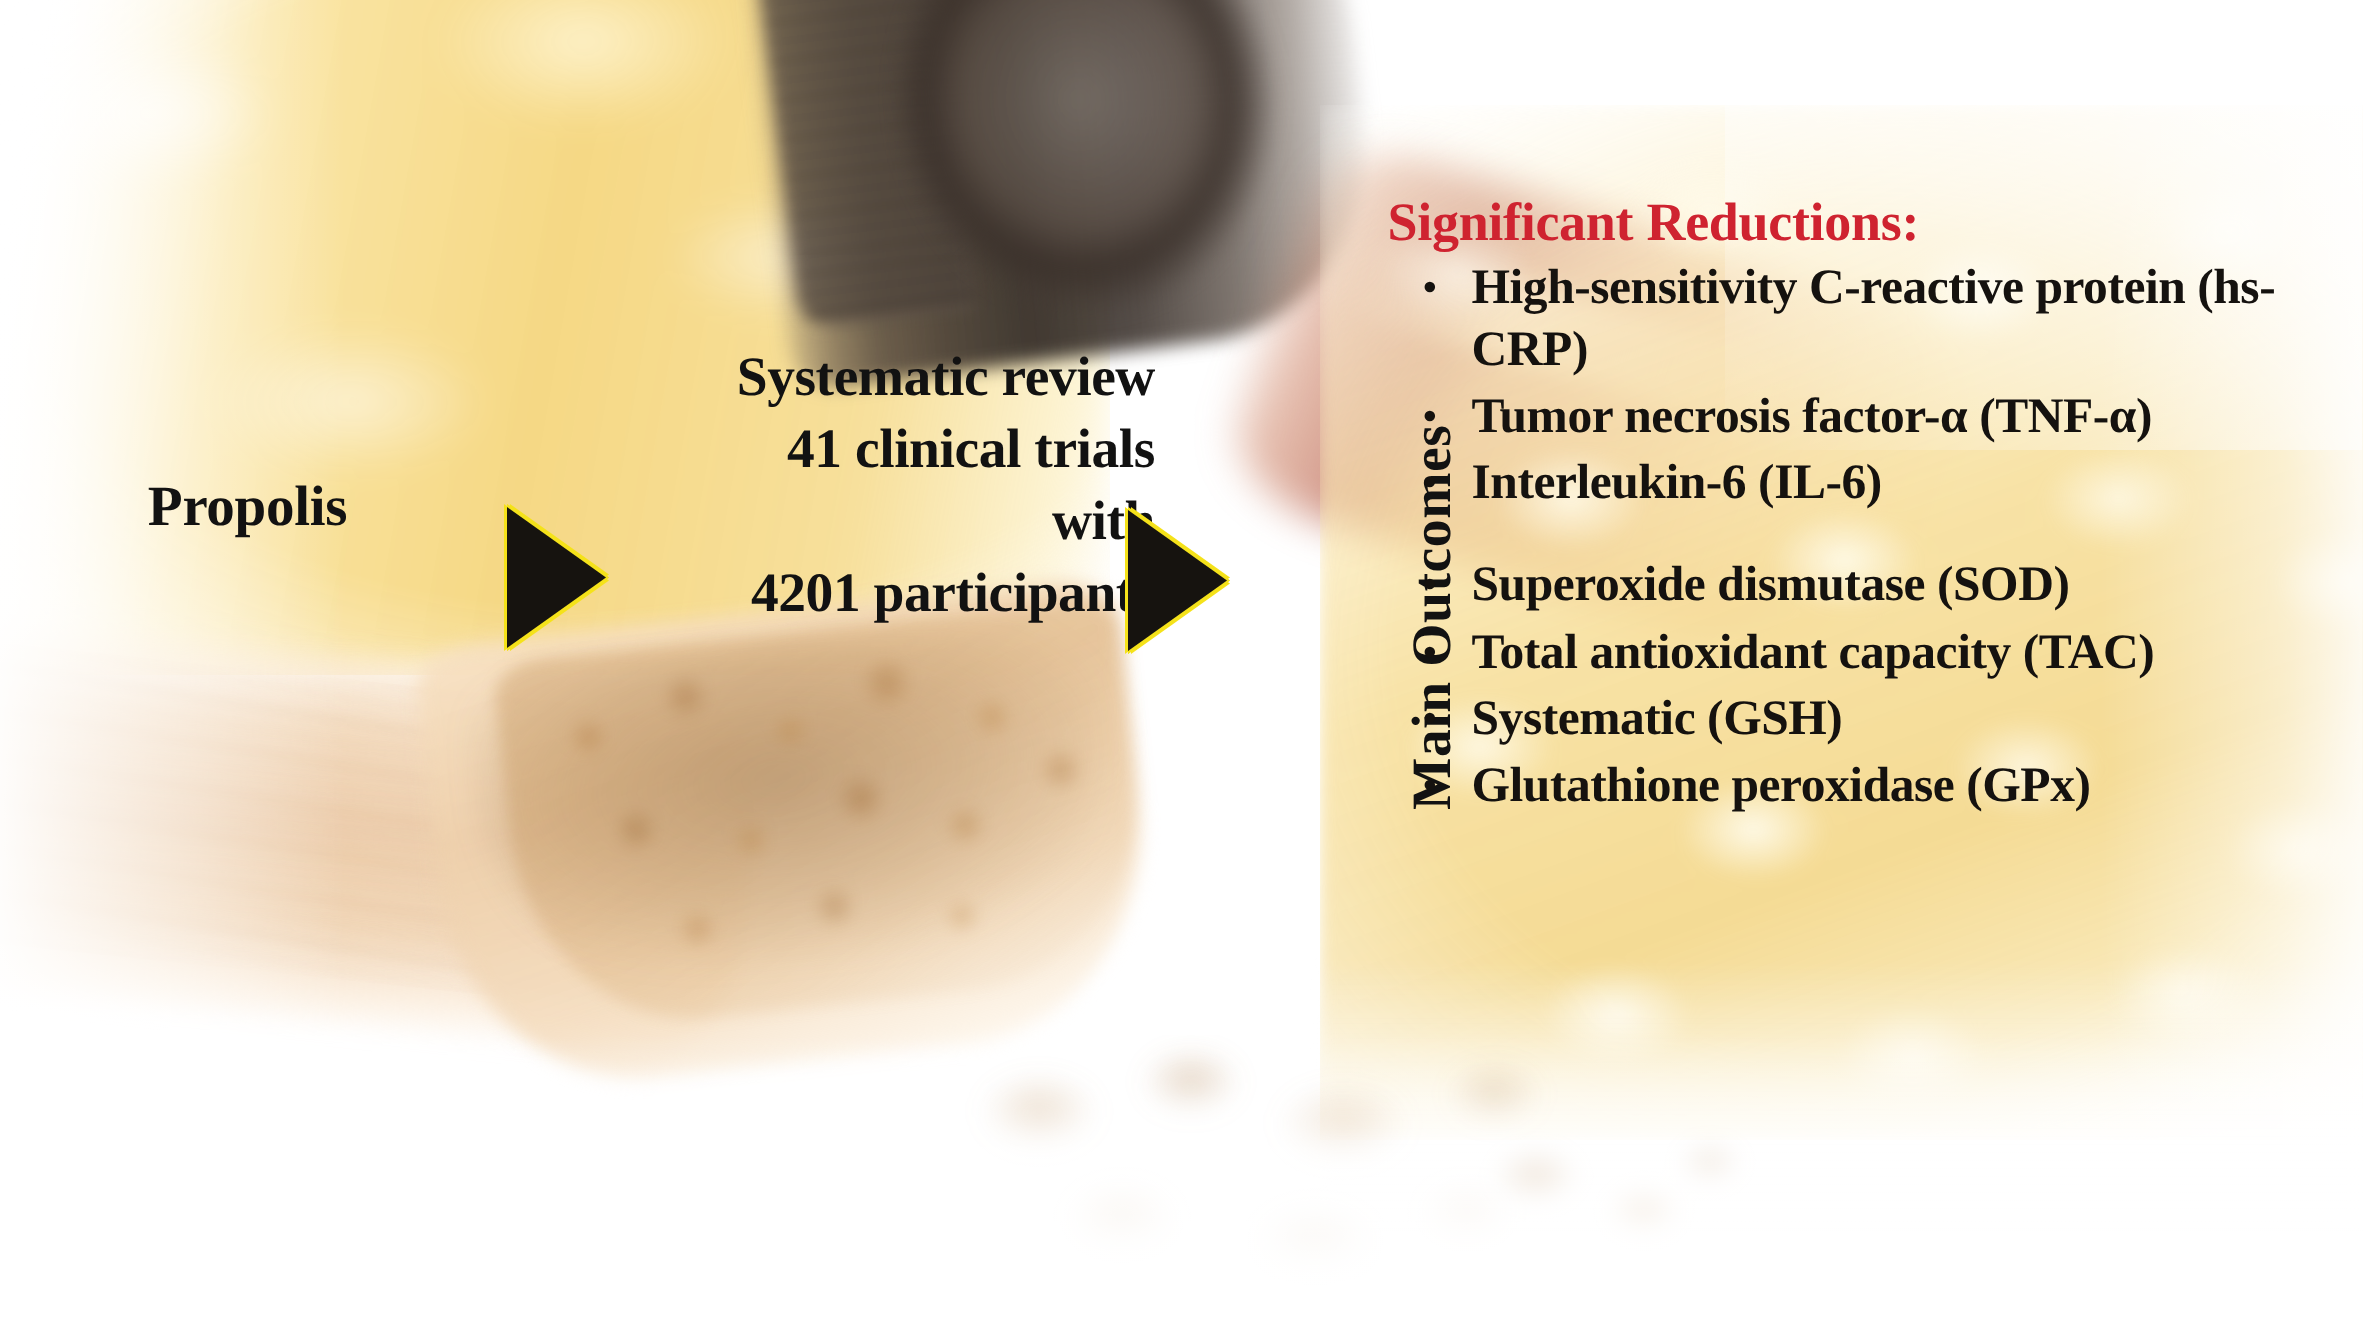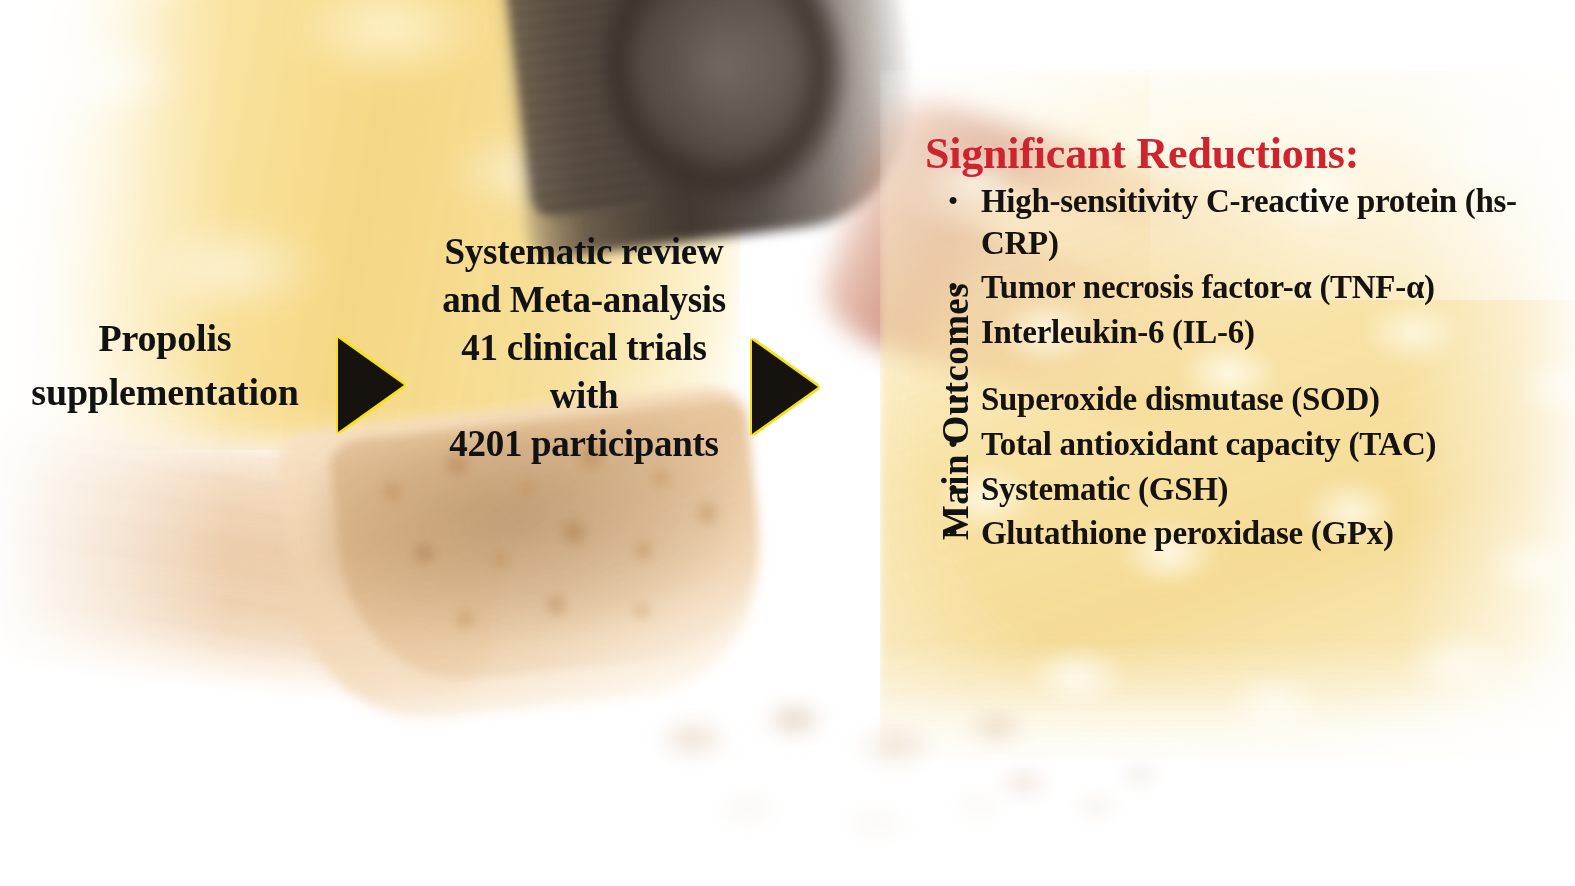--- a/index.html
+++ b/index.html
@@ -276,40 +276,40 @@
 
   #stage-review {
     left: 398px; top: 228px; width: 372px;
     text-align: center;
     font-size: 37px;
     font-weight: bold;
     color: #121212;
     line-height: 1.30;
     letter-spacing: -0.3px;
   }
-  #stage-review .ln { display: block; white-space: nowrap; }
+  #stage-review .ln { display: block; white-space: nowrap; text-align: right; }
 
   #main-outcomes-label {
     left: 790px; top: 390px;
     width: 330px;
     transform: rotate(-90deg);
     transform-origin: center center;
     text-align: center;
     font-size: 37px;
     font-weight: bold;
     color: #121212;
     white-space: nowrap;
     letter-spacing: 0.4px;
   }
 
   #outcomes-panel {
     left: 925px; top: 128px; width: 650px;
   }
   .outcome-heading {
-    font-size: 44px;
+    font-size: 36px;
     font-weight: bold;
     letter-spacing: -0.2px;
     line-height: 1.16;
     margin: 0 0 2px 0;
   }
   .outcome-list { list-style: none; margin: 0; padding: 0; }
   .outcome-item {
     display: flex;
     align-items: flex-start;
     font-size: 33px;
@@ -349,28 +349,26 @@
   <div class="bg-layer" id="bg-propolis"></div>
   <div class="bg-layer" id="bg-chunks"></div>
   <div class="bg-layer" id="bg-chunks-right"></div>
   <div class="bg-layer" id="bg-wash-bottom"></div>
   <div class="bg-layer" id="bg-wash-left"></div>
   <div class="bg-layer" id="bg-wash-topright"></div>
   <div class="bg-layer" id="bg-wash-right"></div>
 
   <div class="fg" id="stage-propolis">
     <span class="ln">Propolis</span>
-    <span class="ln">supplementation</span>
   </div>
 
   <div class="fg arrow-glyph" id="arrow-one"></div>
 
   <div class="fg" id="stage-review">
     <span class="ln">Systematic review</span>
-    <span class="ln">and Meta-analysis</span>
     <span class="ln">41 clinical trials</span>
     <span class="ln">with</span>
     <span class="ln">4201 participants</span>
   </div>
 
   <div class="fg arrow-glyph" id="arrow-two"></div>
 
   <div class="fg" id="main-outcomes-label">Main Outcomes</div>
 
   <div class="fg" id="outcomes-panel">

